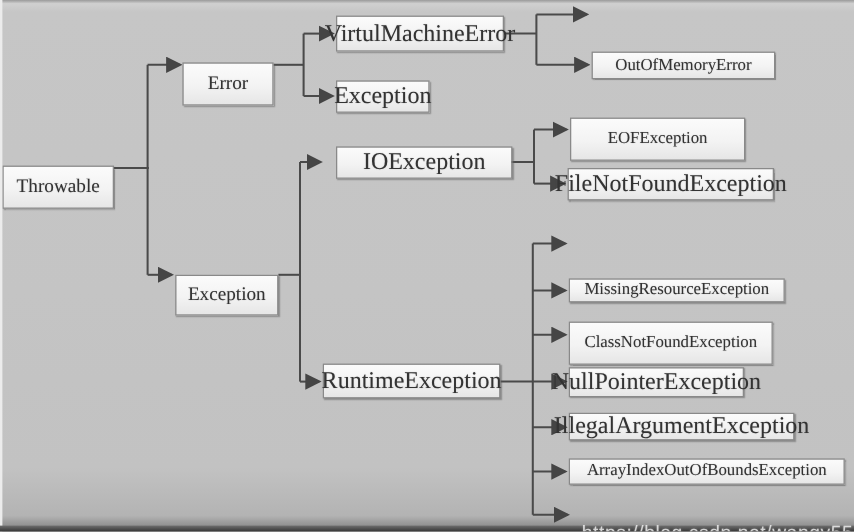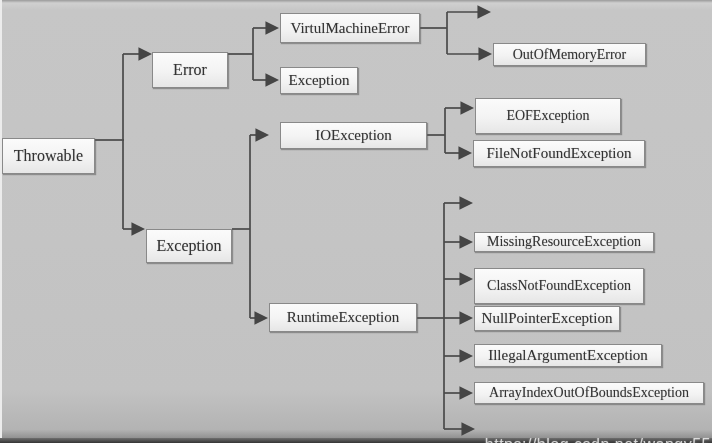--- a/index.html
+++ b/index.html
@@ -18,21 +18,21 @@
     box-sizing:border-box;
     border:1.5px solid #898989;
     background:linear-gradient(180deg,#fbfbfb 0%,#f3f3f3 55%,#e6e6e6 100%);
     box-shadow:1px 1px 1px rgba(95,95,95,.55);
     color:#333;
     display:flex;align-items:center;justify-content:center;
     white-space:nowrap;
     text-shadow:0 0 1px rgba(70,70,70,.35);
   }
   .fs-l{font-size:16px;margin-top:16px;}
-  .fs-m{font-size:15px;}
+  .fs-m{font-size:20px;}
   .fs-s{font-size:14px;}
   #watermark{
     position:absolute;
     right:1px;top:412px;
     font-family:"Liberation Sans","DejaVu Sans",sans-serif;
     font-size:16px;
     letter-spacing:.5px;
     color:rgba(255,255,255,.72);
     text-shadow:0 0 2px rgba(200,200,200,.45);
     z-index:5;

